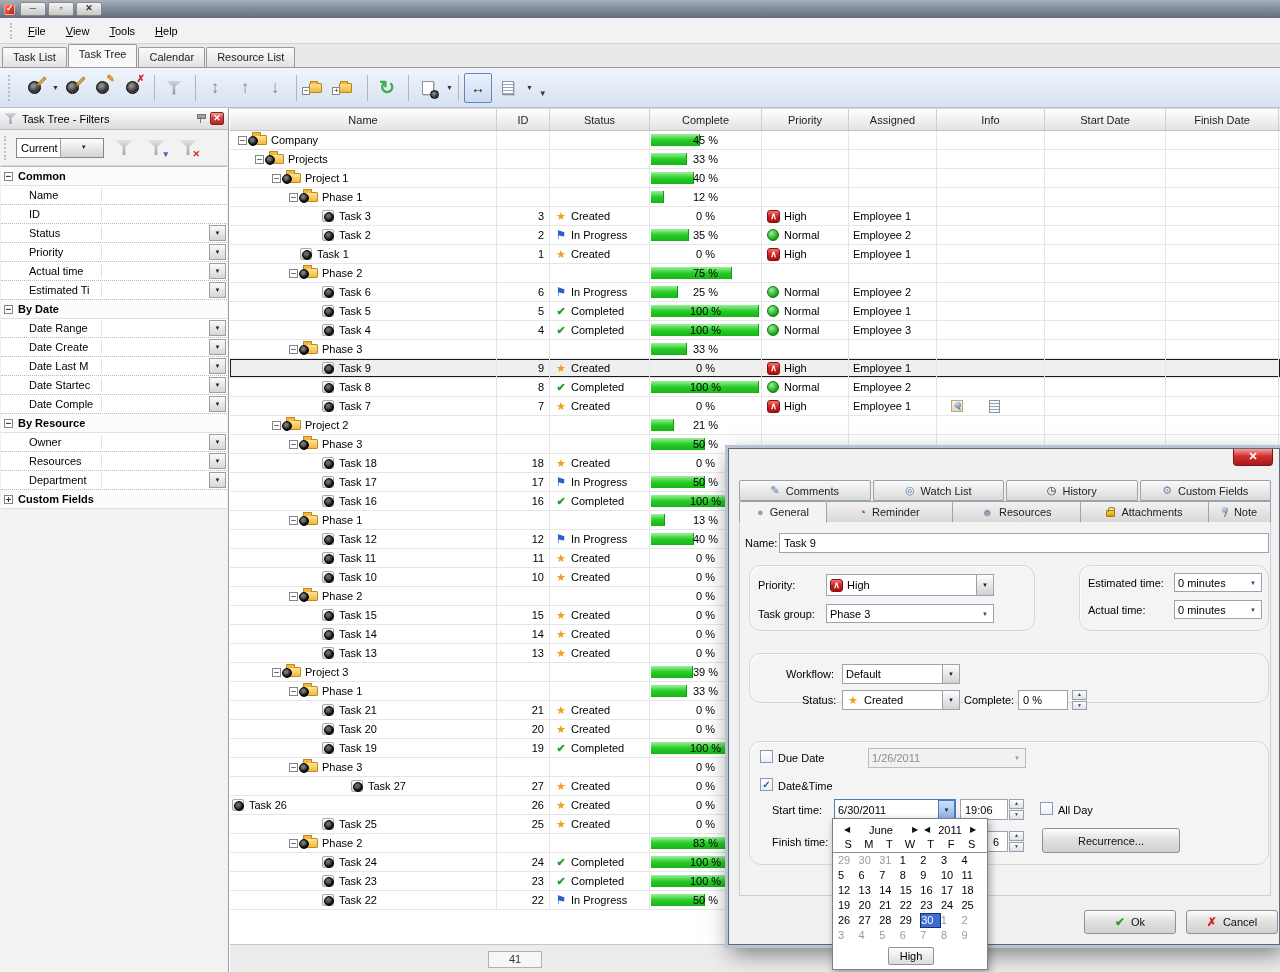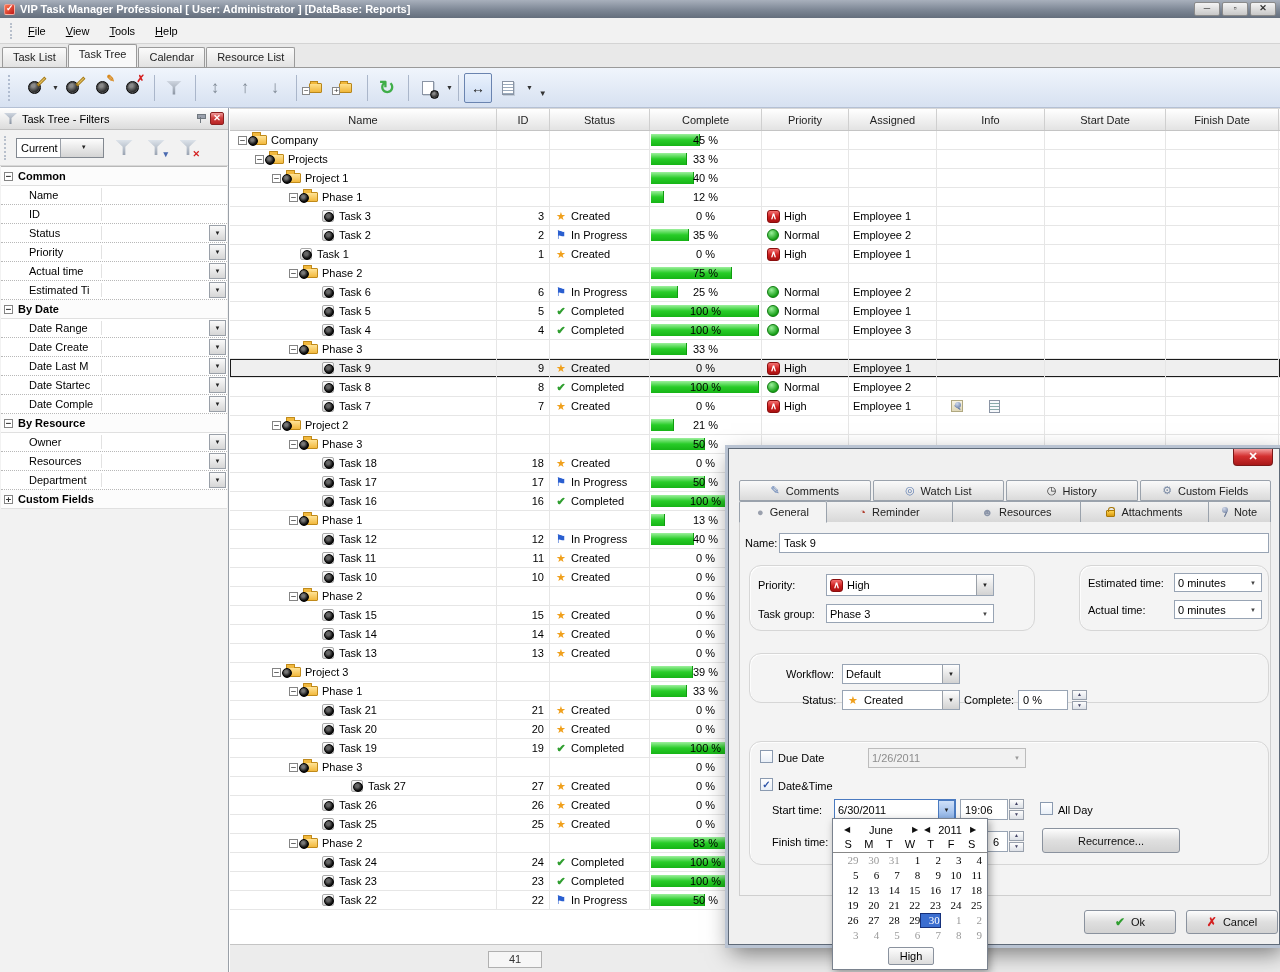--- a/index.html
+++ b/index.html
@@ -127,31 +127,30 @@
 
   
   .calendar{position:absolute;left:832px;top:818px;width:156px;height:152px;background:#fff;border:1px solid #7a828e;box-shadow:2px 3px 8px rgba(0,0,0,.35);z-index:30;padding-top:3px;}
   .calnav{display:flex;align-items:center;height:15px;padding:0 8px;}
   .calnav .nav{font-size:8px;color:#111;width:12px;text-align:center;}
   .calnav .mon{flex:1;text-align:center;}
   .calnav .yr{width:34px;text-align:center;}
   .calhead{display:flex;padding:0 5px;border-bottom:1px solid #888;}
   .calhead span{width:21px;text-align:center;line-height:15px;}
   .calweek{display:flex;padding:0 5px;}
-  .cday{width:21px;text-align:right;line-height:15px;font-family:Liberation Serif, serif;}
+  .cday{width:21px;text-align:left;line-height:15px;}
   .cday.muted{color:#9a9a9a;}
   .cday.sel{background:#3b6ed0;color:#fff;border:1px solid #15307a;line-height:13px;}
   .todaybtn{position:absolute;left:55px;bottom:4px;width:46px;height:18px;background:linear-gradient(#fdfdfd,#dcdcdc);border:1px solid #8a929e;border-radius:2px;text-align:center;line-height:16px;}
 </style>
 </head>
 <body>
 
 <div class="titlebar">
   <span class="applogo"></span>
-  <span class="title-text">VIP Task Manager Professional [ User: Administrator ] [DataBase: Reports]</span>
   <span class="winbtns" id="winbtns">
       <span class="winbtn">─</span>
       <span class="winbtn">▫</span>
       <span class="winbtn">✕</span>
     </span>
 </div>
 <div class="menubar" id="menubar">
     <span class="menu-item">File</span>
     <span class="menu-item">View</span>
     <span class="menu-item">Tools</span>
@@ -1021,21 +1020,21 @@
         <span class="td c3 rel">
           <span class="pct">0 %</span>
         </span>
         <span class="td c4"></span>
         <span class="td c5" style="padding-left:4px"></span>
         <span class="td c6"></span>
         <span class="td c7"></span>
         <span class="td c8"></span>
       </div>
       <div class="trow">
-        <span class="td c0" style="padding-left:90px">
+        <span class="td c0" style="">
           <span class="tico"></span>
           <span>Task 26</span>
         </span>
         <span class="td c1 num">26</span>
         <span class="td c2">
           <span class="stico st-created">★</span>
           <span>Created</span>
         </span>
         <span class="td c3 rel">
           <span class="pct">0 %</span>

